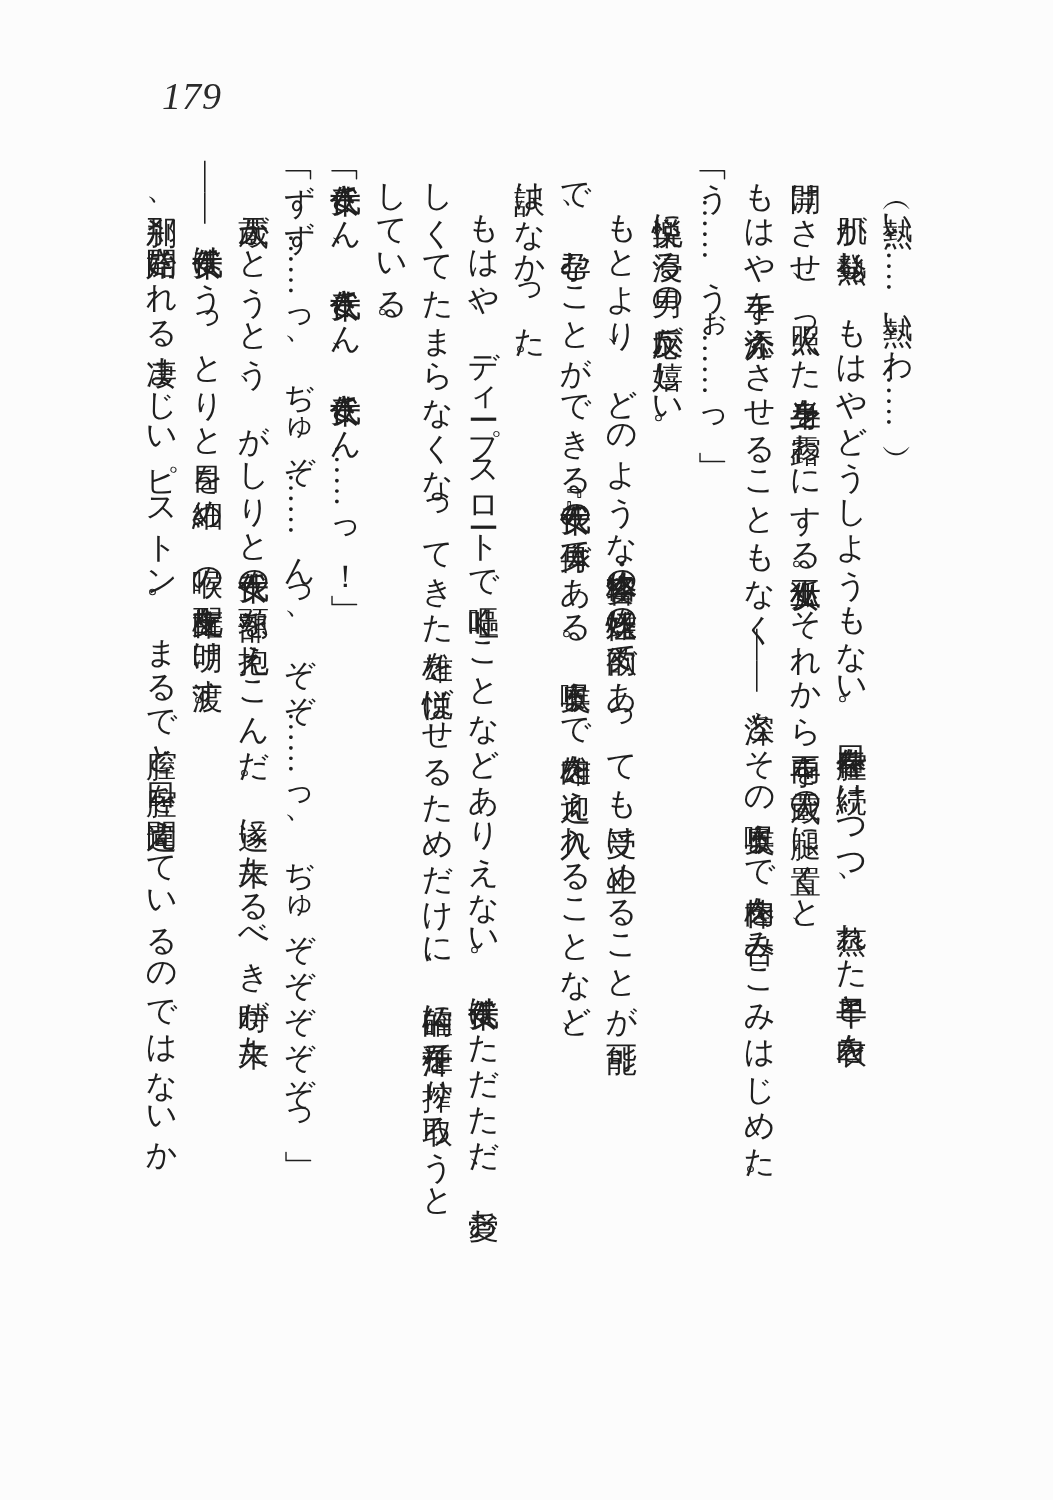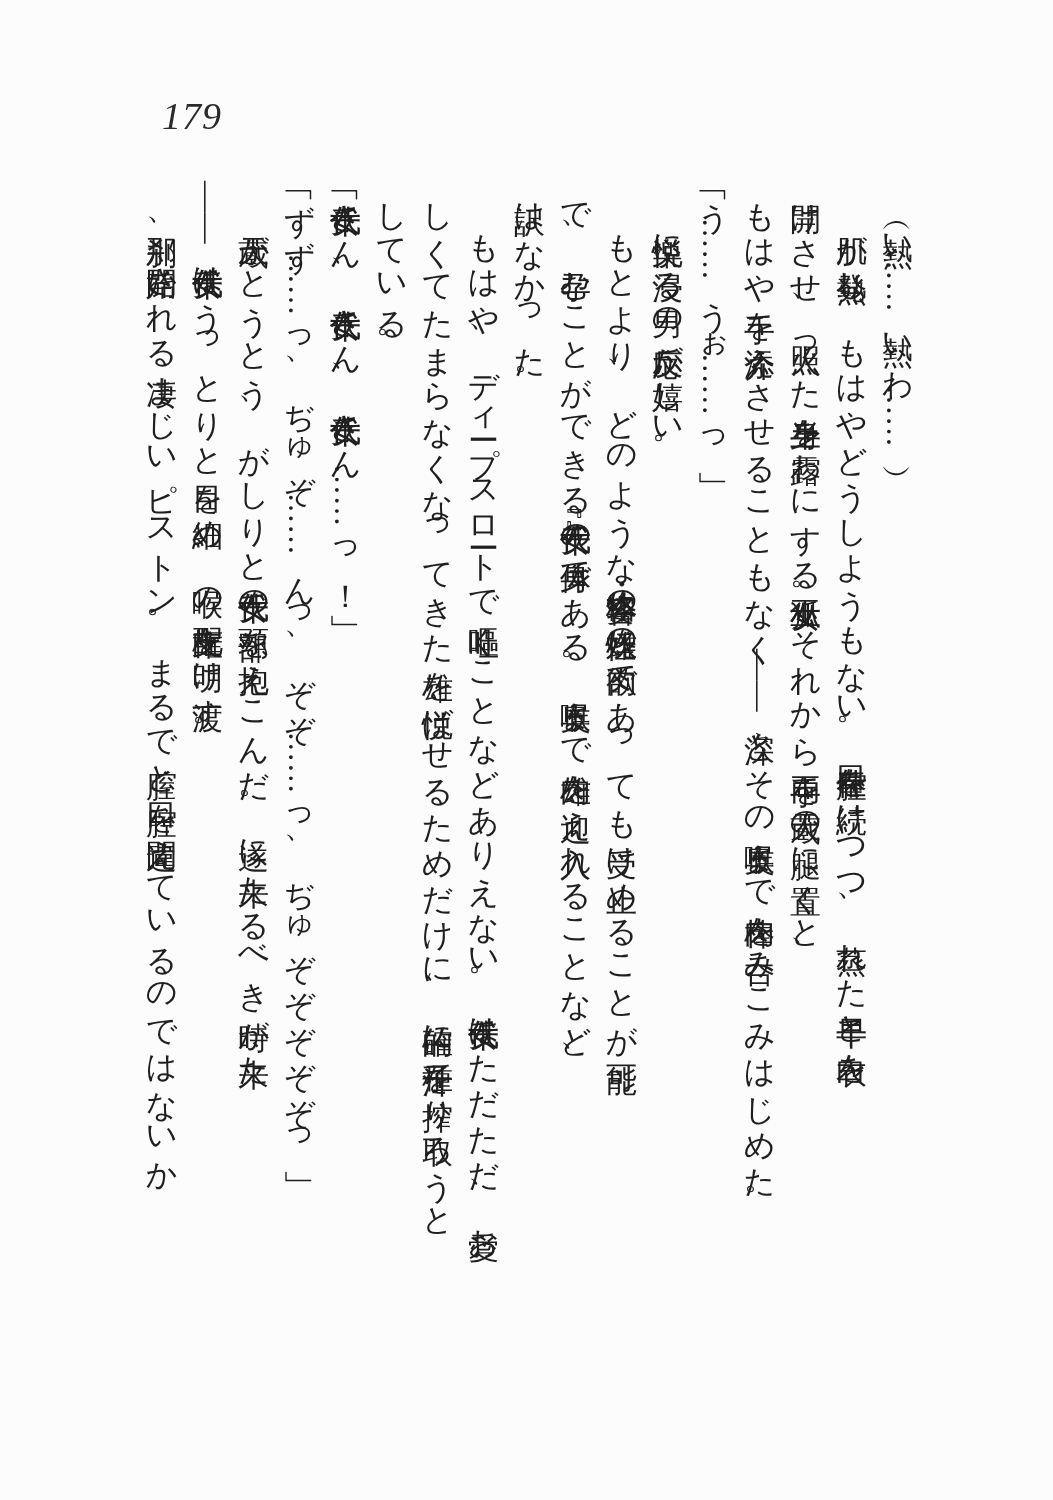--- a/index.html
+++ b/index.html
@@ -12,21 +12,20 @@
     height: 1500px;
     background: var(--paper);
     font-family: "Liberation Serif", "DejaVu Serif", serif;
     overflow: hidden;
   }
   .page {
     position: relative;
     width: 1053px;
     height: 1113px;
     background: var(--paper);
-    margin-top: 20px;
   }
   .page-number {
     position: absolute;
     top: 74px;
     left: 162px;
     font-style: italic;
     font-size: 38px;
     letter-spacing: 1px;
     color: #2b2b2b;
     font-family: "Liberation Serif", "DejaVu Serif", serif;

